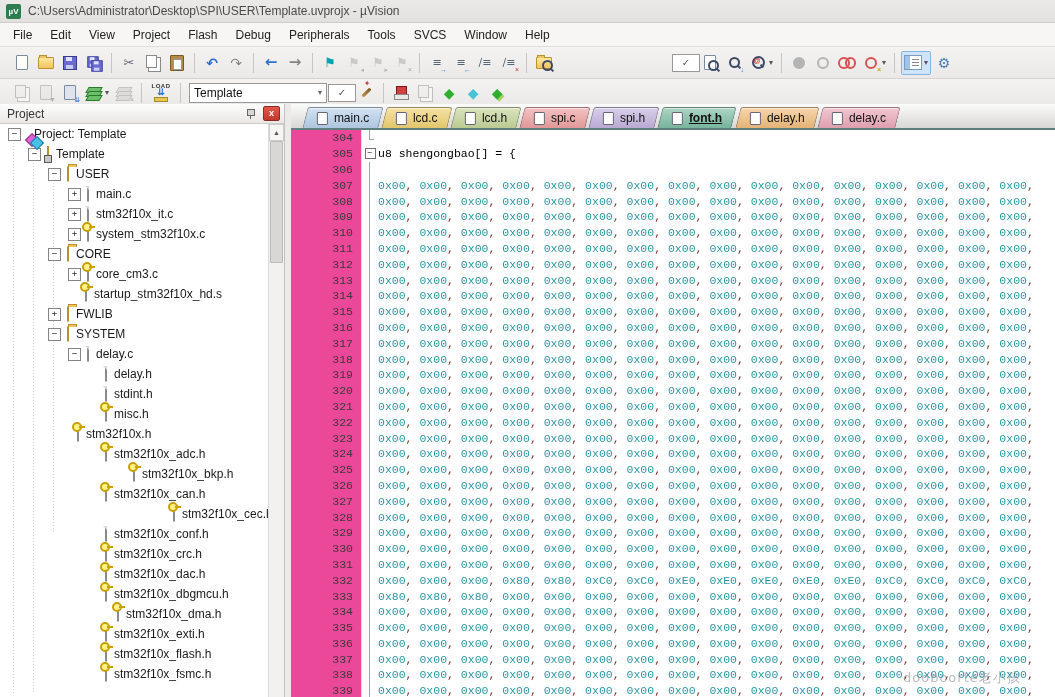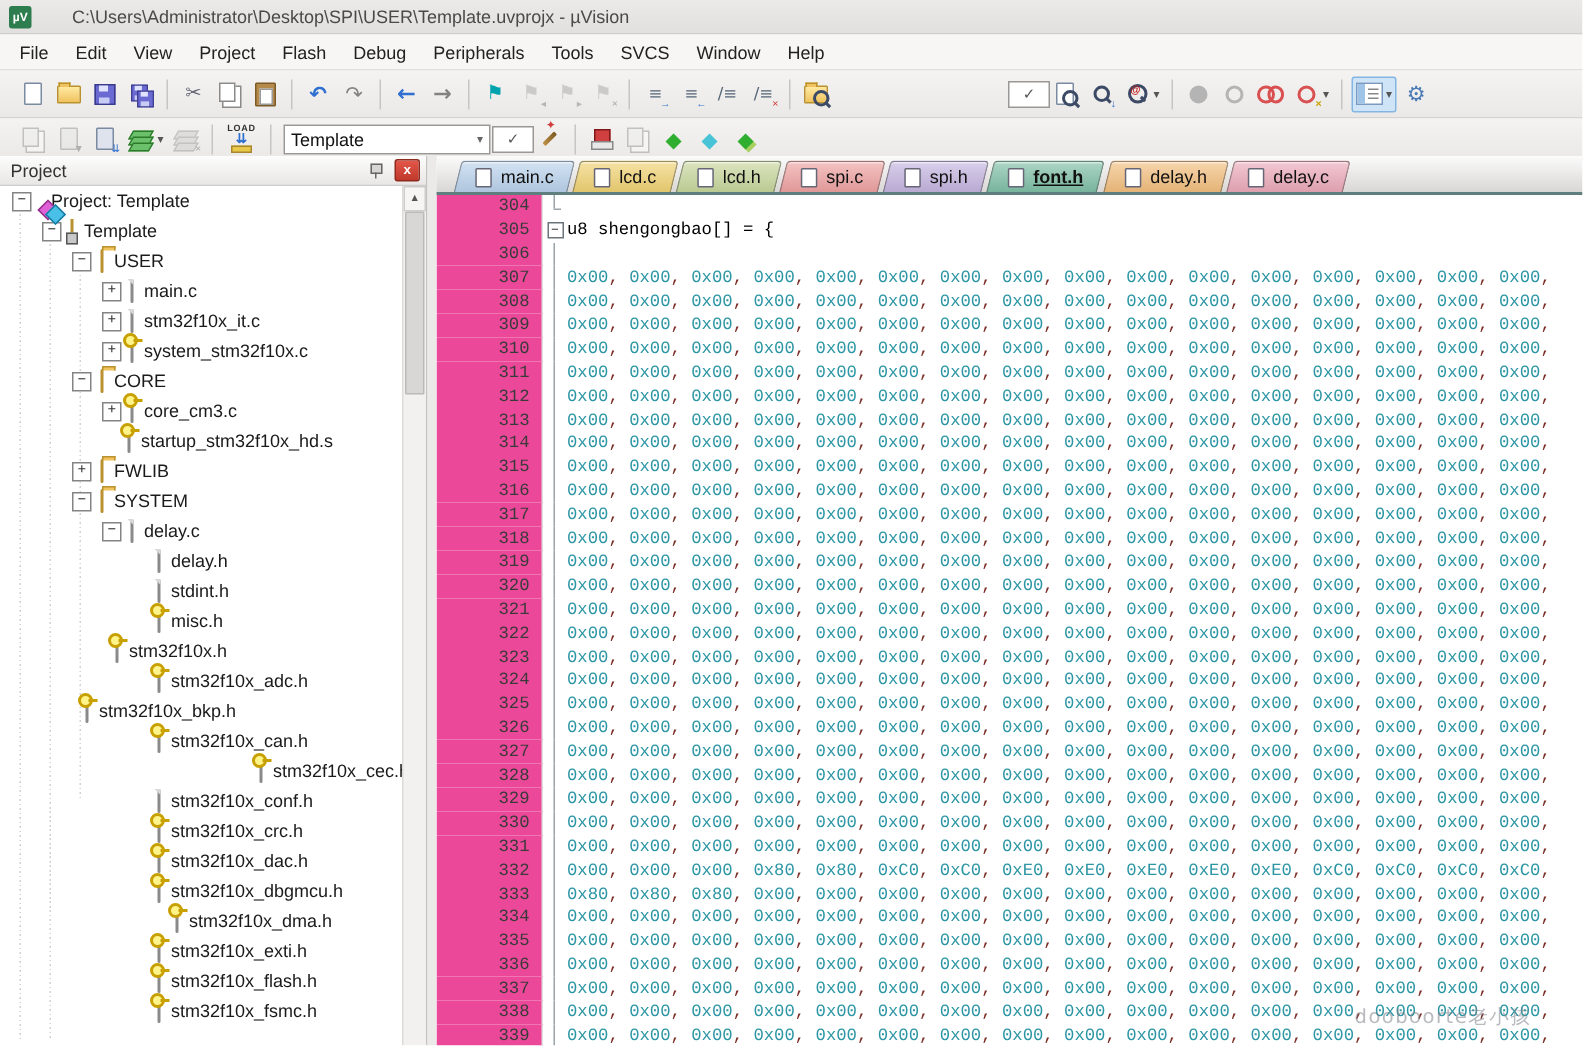--- a/index.html
+++ b/index.html
@@ -1,20 +1,20 @@
 <!DOCTYPE html>
 <html><head>
 <meta charset="utf-8">
 <style>
   html,body{margin:0;padding:0;}
   body{width:1055px;height:697px;overflow:hidden;position:relative;background:#fff;
        font-family:"Liberation Sans",sans-serif;-webkit-font-smoothing:antialiased;}
   
   .titlebar{height:22px;background:linear-gradient(#eceae9,#e2e0de);display:flex;align-items:center;
-            padding:0 6px;border-bottom:1px solid #cfcdcb;gap:20px;}
+            padding:0 6px;border-bottom:1px solid #cfcdcb;}
   .appicon{width:15px;height:15px;background:#2e7d4f;border-radius:2px;color:#fff;font-size:8px;
            font-weight:bold;display:flex;align-items:center;justify-content:center;margin-right:7px;}
   .wtitle{font-size:12px;color:#4a4a4a;white-space:nowrap;}
   
   .menubar{height:23px;background:#f7f6f5;display:flex;align-items:center;padding:0 4px;
            border-bottom:1px solid #e0dedc;}
   .mitem{font-size:12px;color:#222;padding:3px 9px;cursor:default;}
   
   .tbar{background:linear-gradient(#f4f3f2,#ebe9e7);display:flex;align-items:center;padding:0 4px 0 10px;
         border-bottom:1px solid #d5d3d1;}
@@ -535,21 +535,21 @@
         <div class="trow" style="padding-left: 60px;">
           <span class="texp-sp"></span>
           <span class="ticon"><span class="tfile"></span><span class="keyov"></span></span>
           <span class="tlabel">stm32f10x.h</span>
         </div>
         <div class="trow" style="padding-left: 88px;">
           <span class="texp-sp"></span>
           <span class="ticon"><span class="tfile"></span><span class="keyov"></span></span>
           <span class="tlabel">stm32f10x_adc.h</span>
         </div>
-        <div class="trow" style="padding-left: 40px;">
+        <div class="trow" style="padding-left: 116px;">
           <span class="texp-sp"></span>
           <span class="ticon"><span class="tfile"></span><span class="keyov"></span></span>
           <span class="tlabel">stm32f10x_bkp.h</span>
         </div>
         <div class="trow" style="padding-left: 88px;">
           <span class="texp-sp"></span>
           <span class="ticon"><span class="tfile"></span><span class="keyov"></span></span>
           <span class="tlabel">stm32f10x_can.h</span>
         </div>
         <div class="trow" style="padding-left: 112px; margin-left: 44px;">

